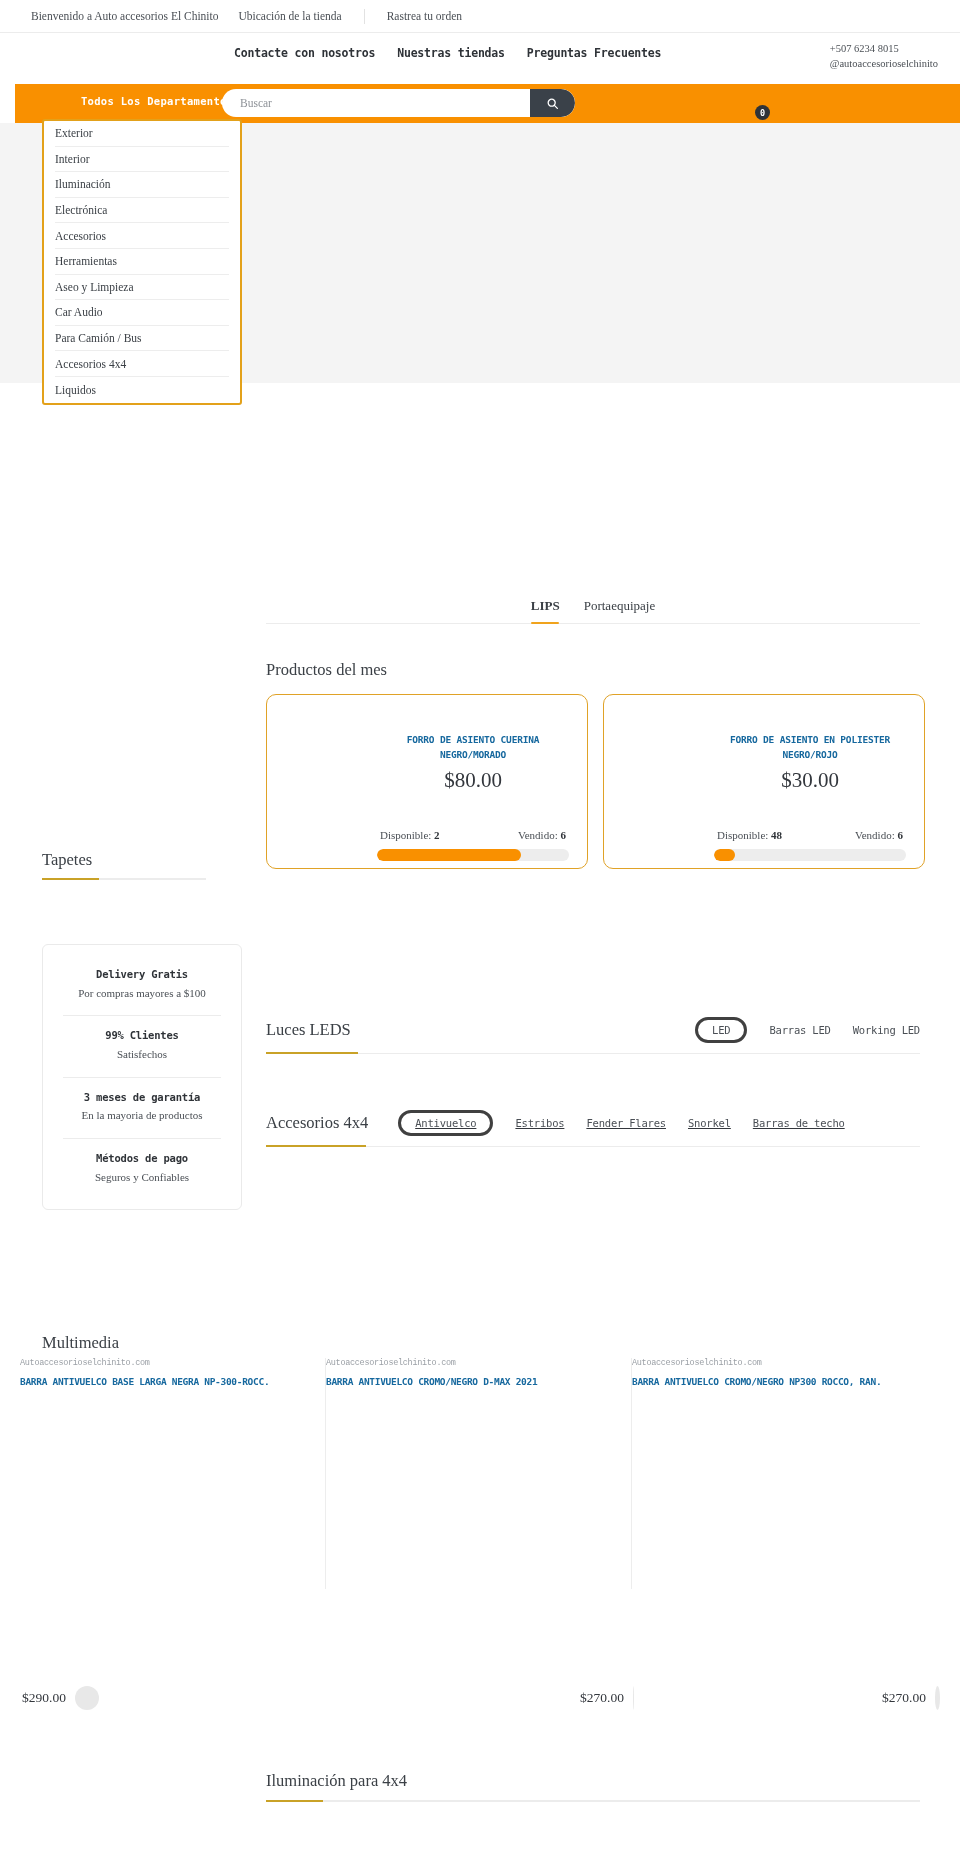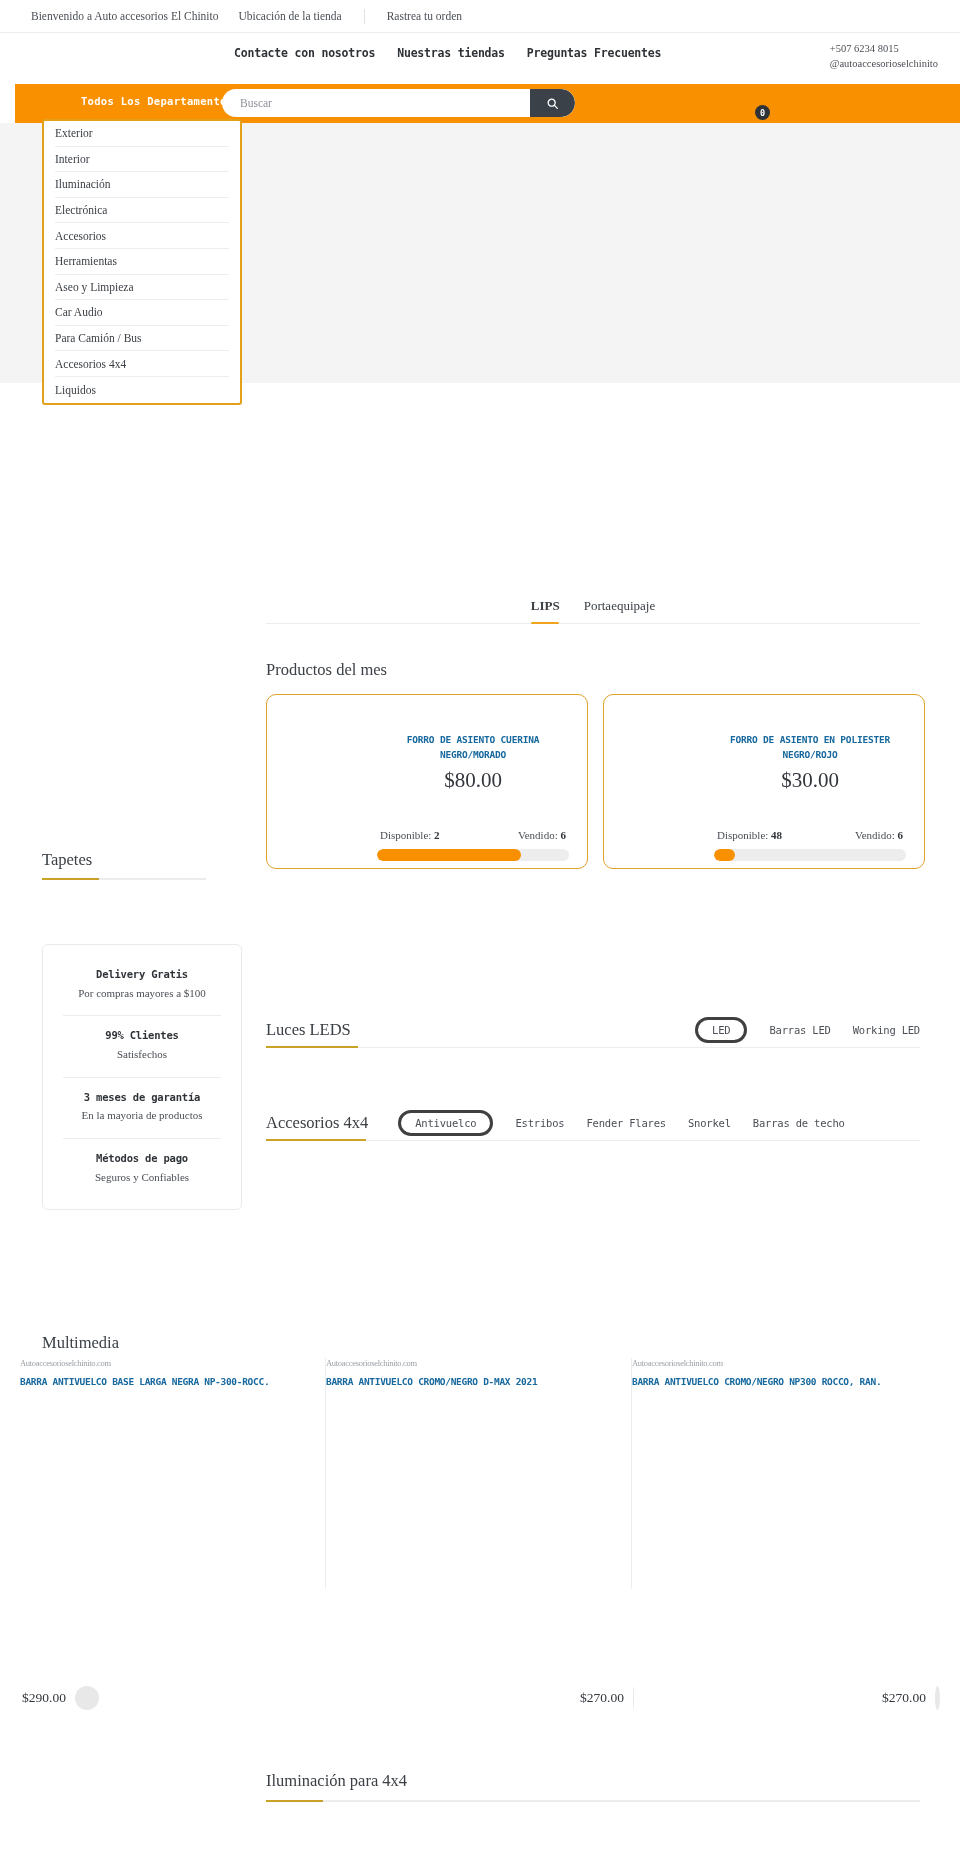--- a/index.html
+++ b/index.html
@@ -298,34 +298,34 @@
     line-height: 1.5;
     margin-top: 2px;
   }
 
   
   .filter-row {
     position: absolute;
     width: 654px;
     left: 266px;
     border-bottom: 1px solid #ececec;
-    padding-bottom: 4px;
+    padding-bottom: 10px;
     display: flex;
     align-items: center;
   }
   .filter-row.luces { top: 1017px; }
   .filter-row.acc4x4 { top: 1110px; }
   .filter-row .sec-title { margin-right: 16px; }
   .filter-pills {
     display: flex;
     align-items: center;
     gap: 22px;
     margin-left: auto;
   }
-  .filter-row.acc4x4 .filter-pills { margin-left: 14px; }
+  .filter-row.acc4x4 .filter-pills { margin-left: 14px; text-decoration: underline; }
   .pill {
     font-family: "DejaVu Sans Mono", "Liberation Mono", monospace;
     font-size: 10.5px;
     color: #4a4f55;
     white-space: nowrap;
     cursor: pointer;
     letter-spacing: -0.2px;
   }
   .pill.active {
     border: 3px solid #404040;
@@ -353,21 +353,21 @@
     width: 920px;
     display: flex;
   }
   .media-col {
     width: 306px;
     padding-right: 12px;
     border-right: 1px solid #ededed;
   }
   .media-col:last-child { border-right: none; }
   .media-site {
-    font-family: Liberation Serif, serif;
+    font-family: Liberation Mono, monospace;
     font-size: 8.5px;
     color: #9ba0a6;
     letter-spacing: -0.3px;
     white-space: nowrap;
     overflow: hidden;
   }
   .media-title {
     margin-top: 8px;
     font-family: "DejaVu Sans Mono", "Liberation Mono", monospace;
     font-size: 9.5px;

